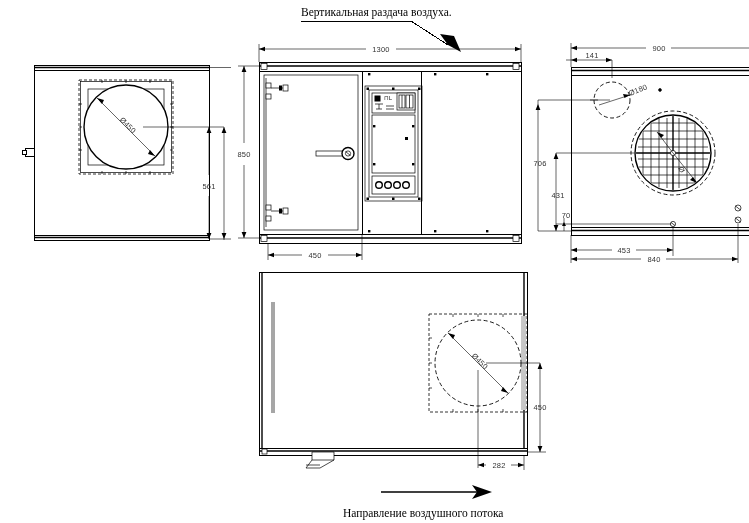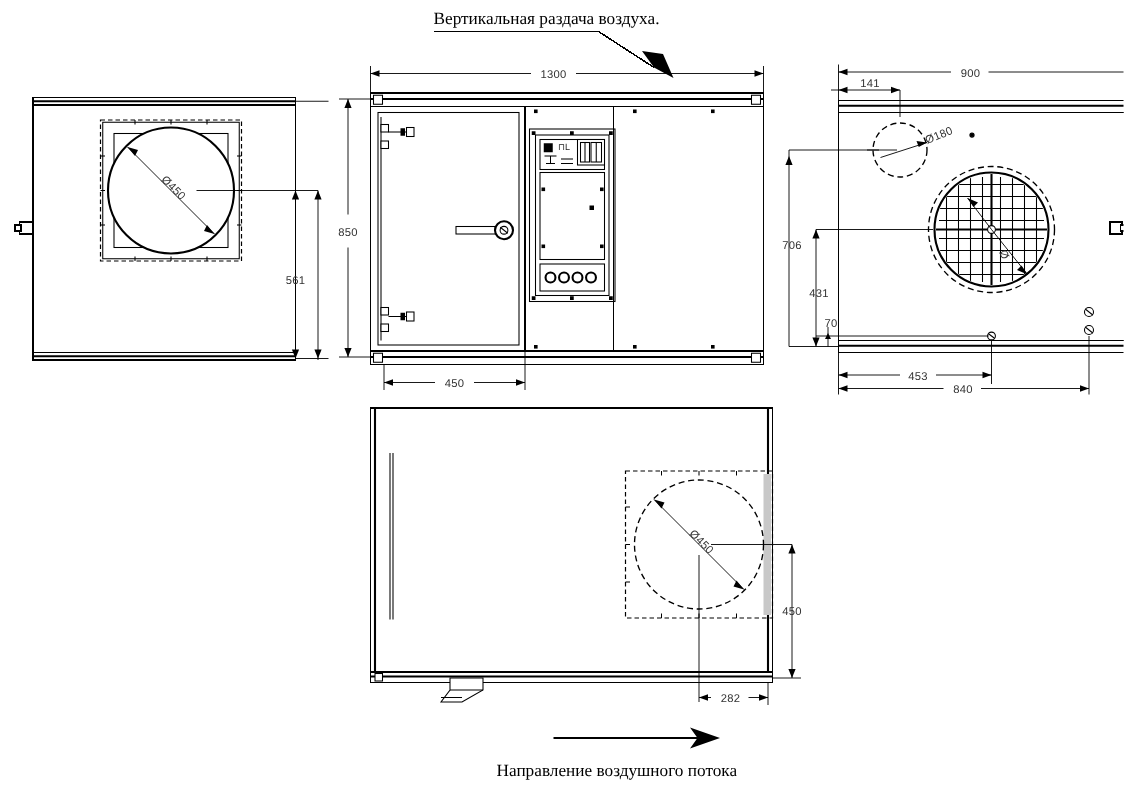--- a/index.html
+++ b/index.html
@@ -9,21 +9,21 @@
   }
   body {
     width: 749px;
     height: 523px;
     font-family: "Liberation Sans", sans-serif;
     overflow: hidden;
     position: relative;
   }
   #drawing-root {
     position: absolute;
-    left: 4px;
+    left: 16px;
     top: 0;
     width: 604px;
     height: 523px;
     text-align: center;
   }
   svg.sheet {
     display: block;
     width: 749px;
     height: 523px;
   }

